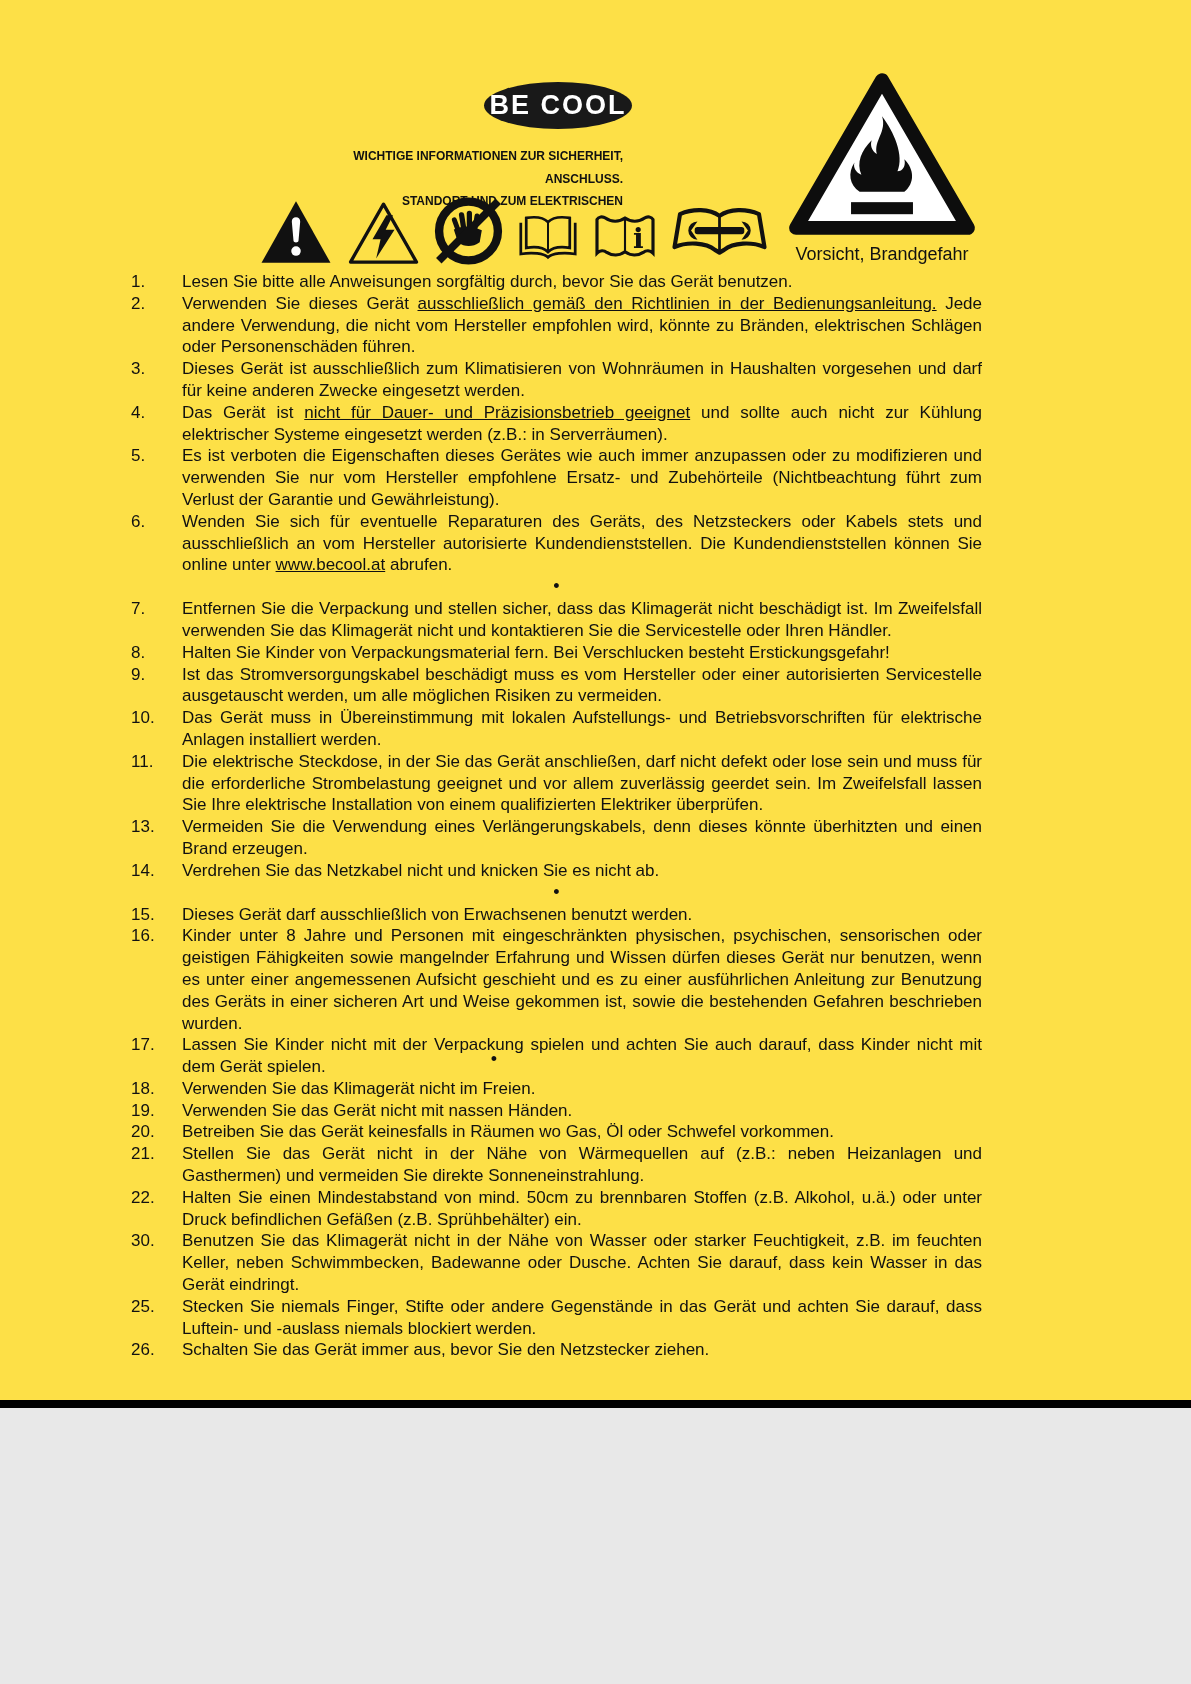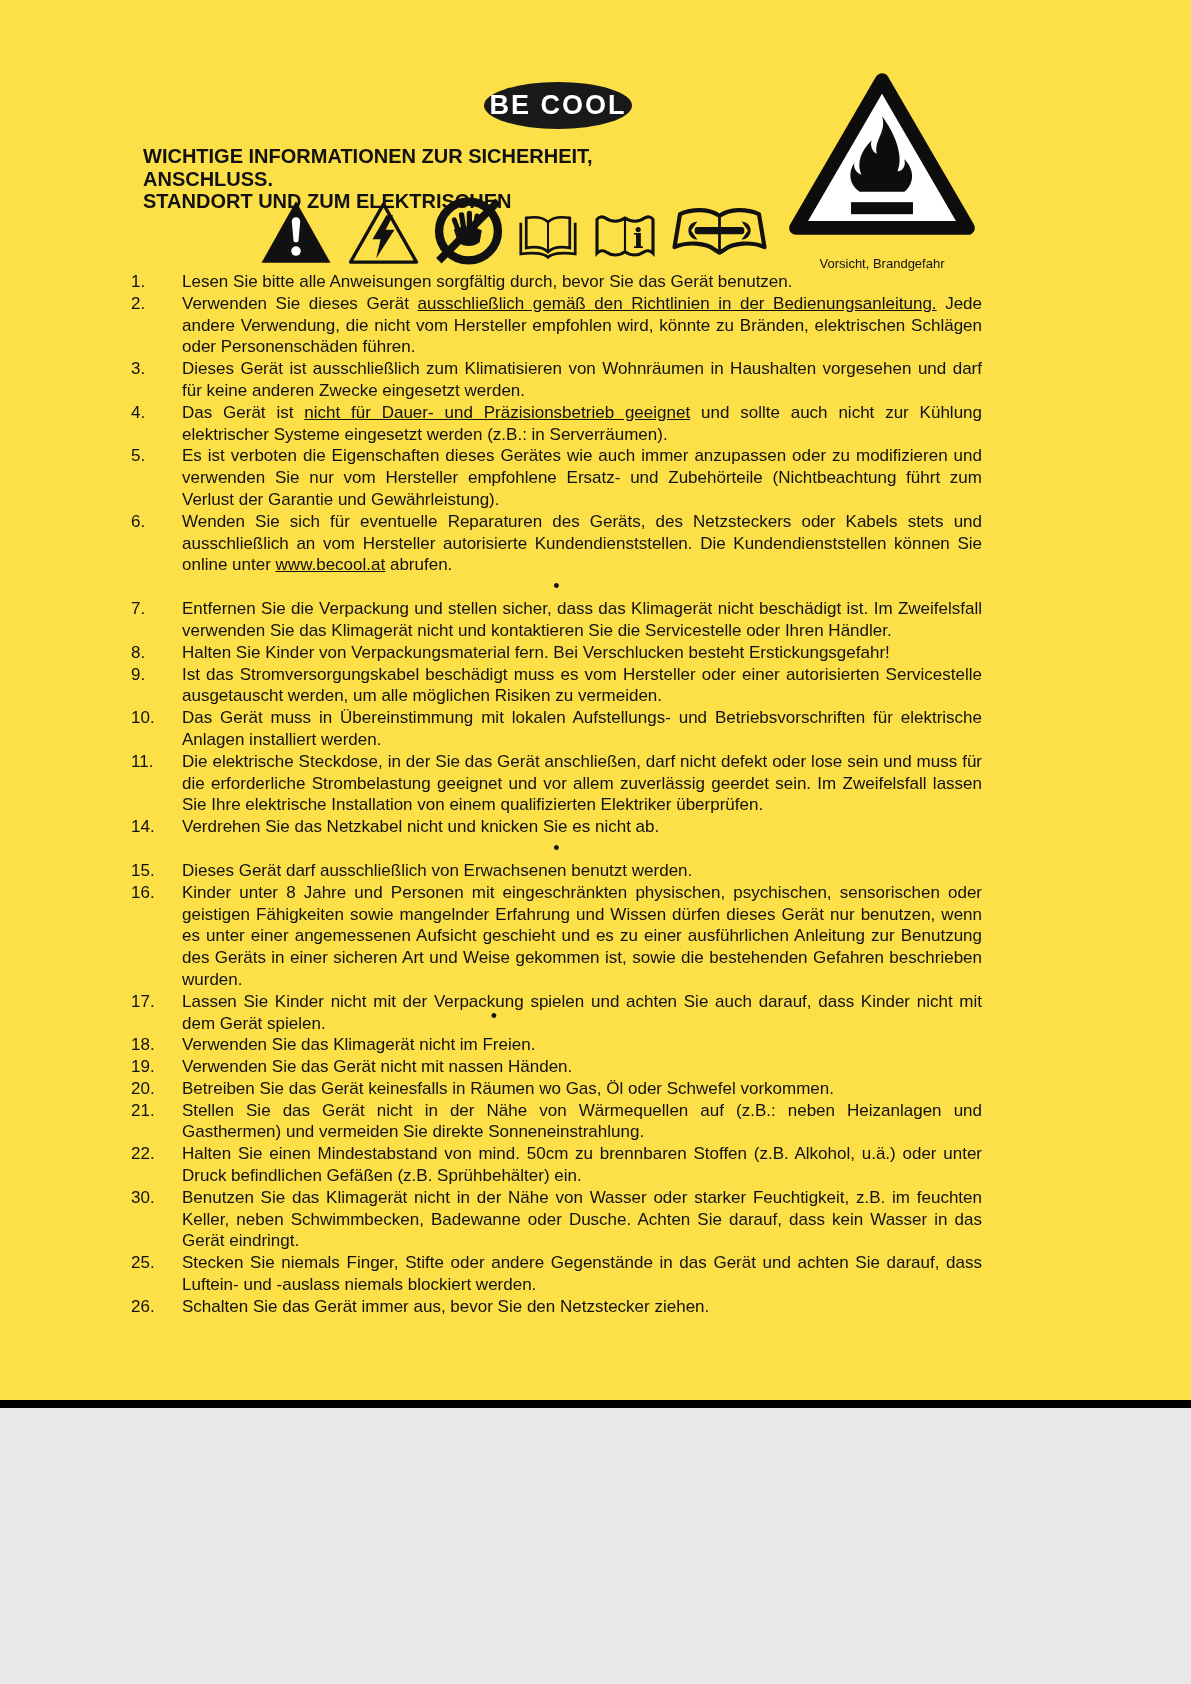--- a/index.html
+++ b/index.html
@@ -16,33 +16,33 @@
   .logo{
     position:absolute;left:484px;top:82px;width:148px;height:47px;
     background:#191919;border-radius:50%;
     display:flex;align-items:center;justify-content:center;
     color:#fff;font-weight:bold;font-size:27px;letter-spacing:2px;
     font-family:"Liberation Sans", sans-serif;
   }
   
   .header-block{
     position:absolute;left:143px;top:145px;width:480px;
-    font-weight:bold;font-size:20px;line-height:22.5px;
+    font-weight:bold;font-size:12px;line-height:22.5px;text-align:right;
   }
   
   .pictogram{position:absolute;}
   #ic-warning{left:259px;top:199px;}
   #ic-voltage{left:346px;top:199px;}
   #ic-notouch{left:429px;top:196px;}
   #ic-book{left:514px;top:209px;}
   #ic-info{left:589px;top:209px;}
   #ic-wrench{left:669px;top:203px;}
   
   .fire-block{position:absolute;left:786px;top:68px;width:192px;text-align:center;}
-  .fire-caption{margin-top:16px;font-size:13px;white-space:nowrap;}
+  .fire-caption{margin-top:4px;font-size:18px;white-space:nowrap;}
   
   .list{
     position:absolute;left:131px;top:271px;width:851px;
     font-size:17px;line-height:21.8px;
   }
   .item{display:flex;}
   .num{flex:0 0 51px;}
   .txt{flex:1;display:block;text-align:justify;}
   .b{font-weight:normal;}
   .u{text-decoration:underline;}
@@ -179,20 +179,24 @@
       </div>
       <div class="item">
         <span class="num">10.</span>
         <div class="txt"><span>Das Gerät muss in Übereinstimmung mit lokalen Aufstellungs- und Betriebsvorschriften für elektrische Anlagen installiert werden.</span></div>
       </div>
       <div class="item">
         <span class="num">11.</span>
         <div class="txt"><span>Die elektrische Steckdose, in der Sie das Gerät anschließen, darf nicht defekt oder lose sein und muss für die erforderliche Strombelastung geeignet und vor allem zuverlässig geerdet sein. Im Zweifelsfall lassen Sie Ihre elektrische Installation von einem qualifizierten Elektriker überprüfen.</span></div>
       </div>
       <div class="item">
+        <span class="num">13.</span>
+        <div class="txt"><span>Vermeiden Sie die Verwendung eines Verlängerungskabels, denn dieses könnte überhitzten und einen Brand erzeugen.</span></div>
+      </div>
+      <div class="item">
         <span class="num">14.</span>
         <div class="txt"><span>Verdrehen Sie das Netzkabel nicht und knicken Sie es nicht ab.</span></div>
       </div>
       <div class="sep">•</div>
       <div class="item">
         <span class="num">15.</span>
         <div class="txt"><span>Dieses Gerät darf ausschließlich von Erwachsenen benutzt werden.</span></div>
       </div>
       <div class="item">
         <span class="num">16.</span>

